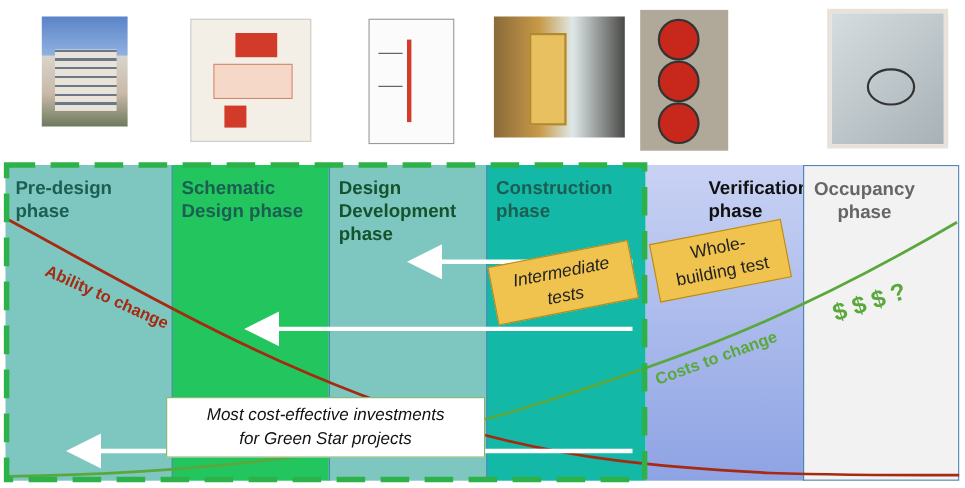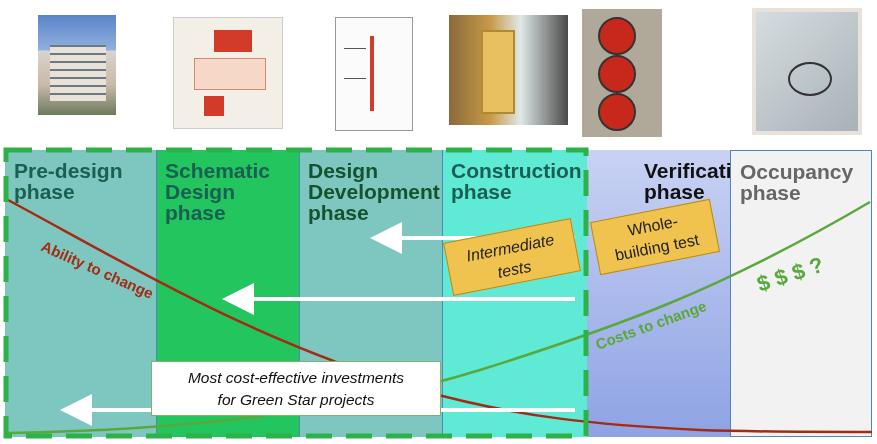--- a/index.html
+++ b/index.html
@@ -1,19 +1,19 @@
 <!DOCTYPE html>
 <html><head>
 <meta charset="utf-8">
 <style>
   html, body { margin: 0; padding: 0; }
   body { width: 877px; height: 444px; background: #ffffff; position: relative; overflow: hidden; font-family: "Liberation Sans", sans-serif; }
   .photo { position: absolute; overflow: hidden; }
   .band { position: absolute; top: 150px; height: 287px; }
-  .phase-title { position: absolute; top: 10px; left: 9px; font-weight: bold; font-size: 21px; line-height: 21px; white-space: pre-line; }
+  .phase-title { position: absolute; top: 10px; left: 9px; font-weight: bold; font-size: 17px; line-height: 21px; white-space: pre-line; }
   .divider { position: absolute; top: 150px; width: 1px; height: 287px; background: #4f86b8; }
   svg.overlay { position: absolute; left: 0; top: 0; width: 877px; height: 444px; }
   .note { position: absolute; font-style: italic; text-align: center; line-height: 22px; }
 </style>
 </head>
 <body>
 
 <div class="photo" style="left:38px;top:15px;width:78px;height:100px;background:linear-gradient(180deg,#5b84c8 0%,#8fb0e0 35%,#d8d4cc 36%,#c9b9a8 70%,#6c7a5c 100%);">
   <div style="position:absolute;left:12px;top:30px;width:56px;height:56px;background:repeating-linear-gradient(0deg,#e8e2d8 0 6px,#6a7888 6px 8px);"></div>
 </div>
@@ -45,30 +45,30 @@
 </div>
 <div class="band" style="left:156px;width:143px;background:#22c55e;">
   <div class="phase-title" style="color:#1b5e52;">Schematic
 Design phase</div>
 </div>
 <div class="band" style="left:299px;width:143px;background:#7ec7c0;">
   <div class="phase-title" style="color:#14532d;">Design
 Development
 phase</div>
 </div>
-<div class="band" style="left:442px;width:145px;background:#5eead4;">
+<div class="band" style="left:442px;width:145px;background:#14b8a6;">
   <div class="phase-title" style="color:#1b5e52;">Construction
 phase</div>
 </div>
 <div class="band" style="left:587px;width:143px;background:linear-gradient(180deg,#c9d2f4,#8ea3e4);">
   <div class="phase-title" style="color:#111;margin-left:48px;">Verification
 phase</div>
 </div>
 <div class="band" style="left:730px;width:142px;background:#f2f2f2;border:1px solid #4f86b8;box-sizing:border-box;">
-  <div class="phase-title" style="color:#666;">Occupancy
+  <div class="phase-title" style="color:#666;text-align:center;">Occupancy
 phase</div>
 </div>
 
 <div class="divider" style="left:156px;"></div>
 <div class="divider" style="left:299px;"></div>
 <div class="divider" style="left:442px;"></div>
 <div class="divider" style="left:730px;"></div>
 
 <svg class="overlay" viewBox="0 0 877 444">
   <defs>

